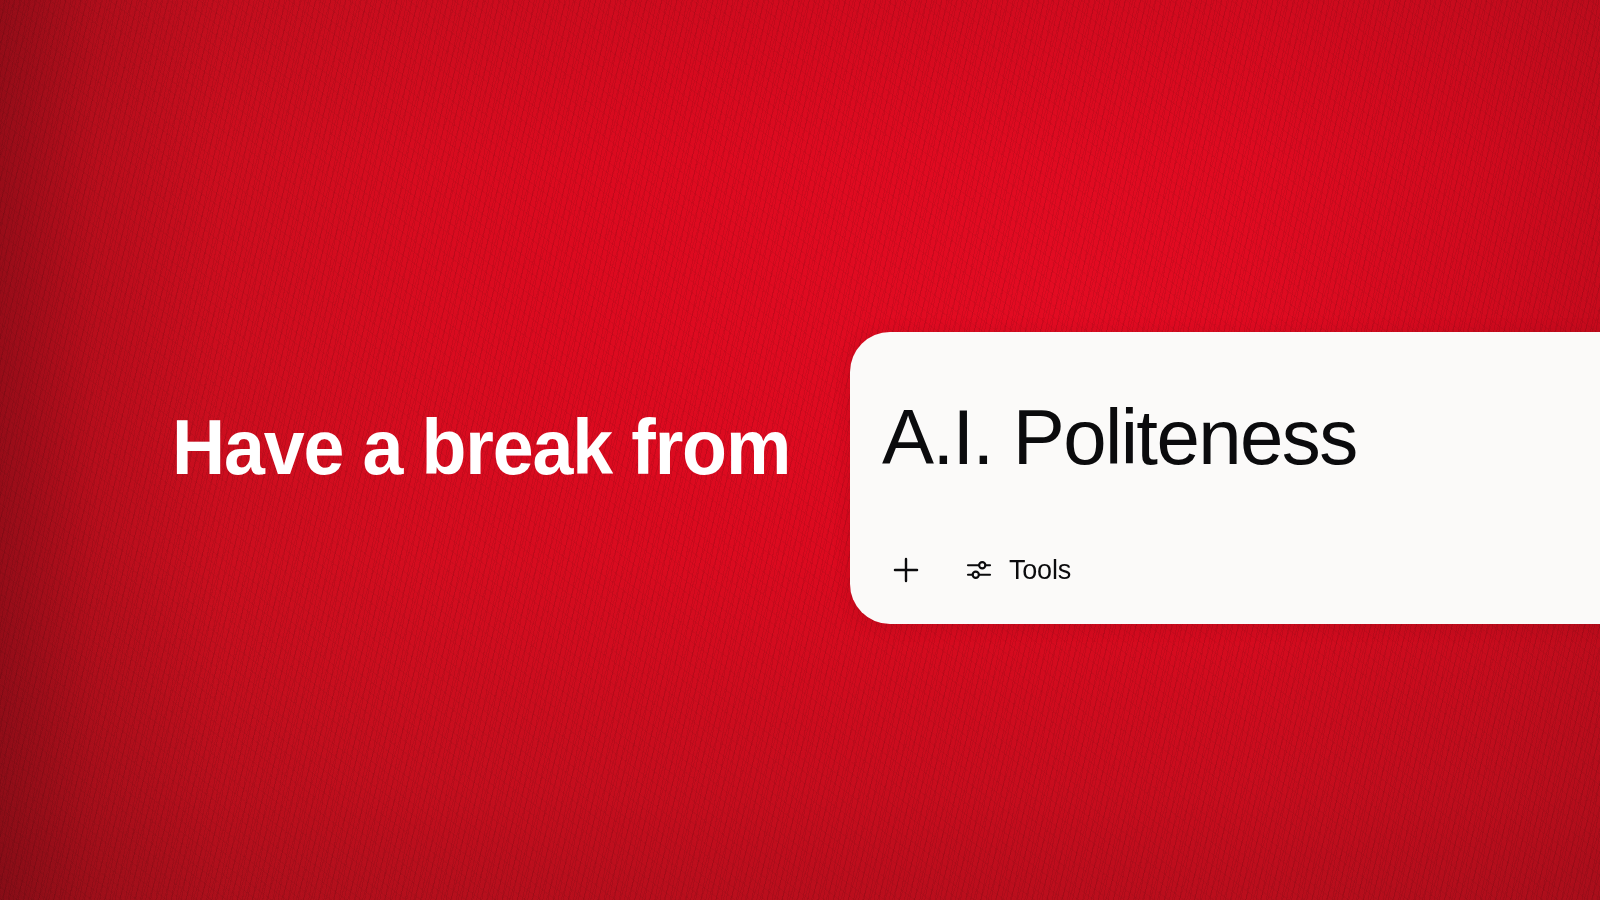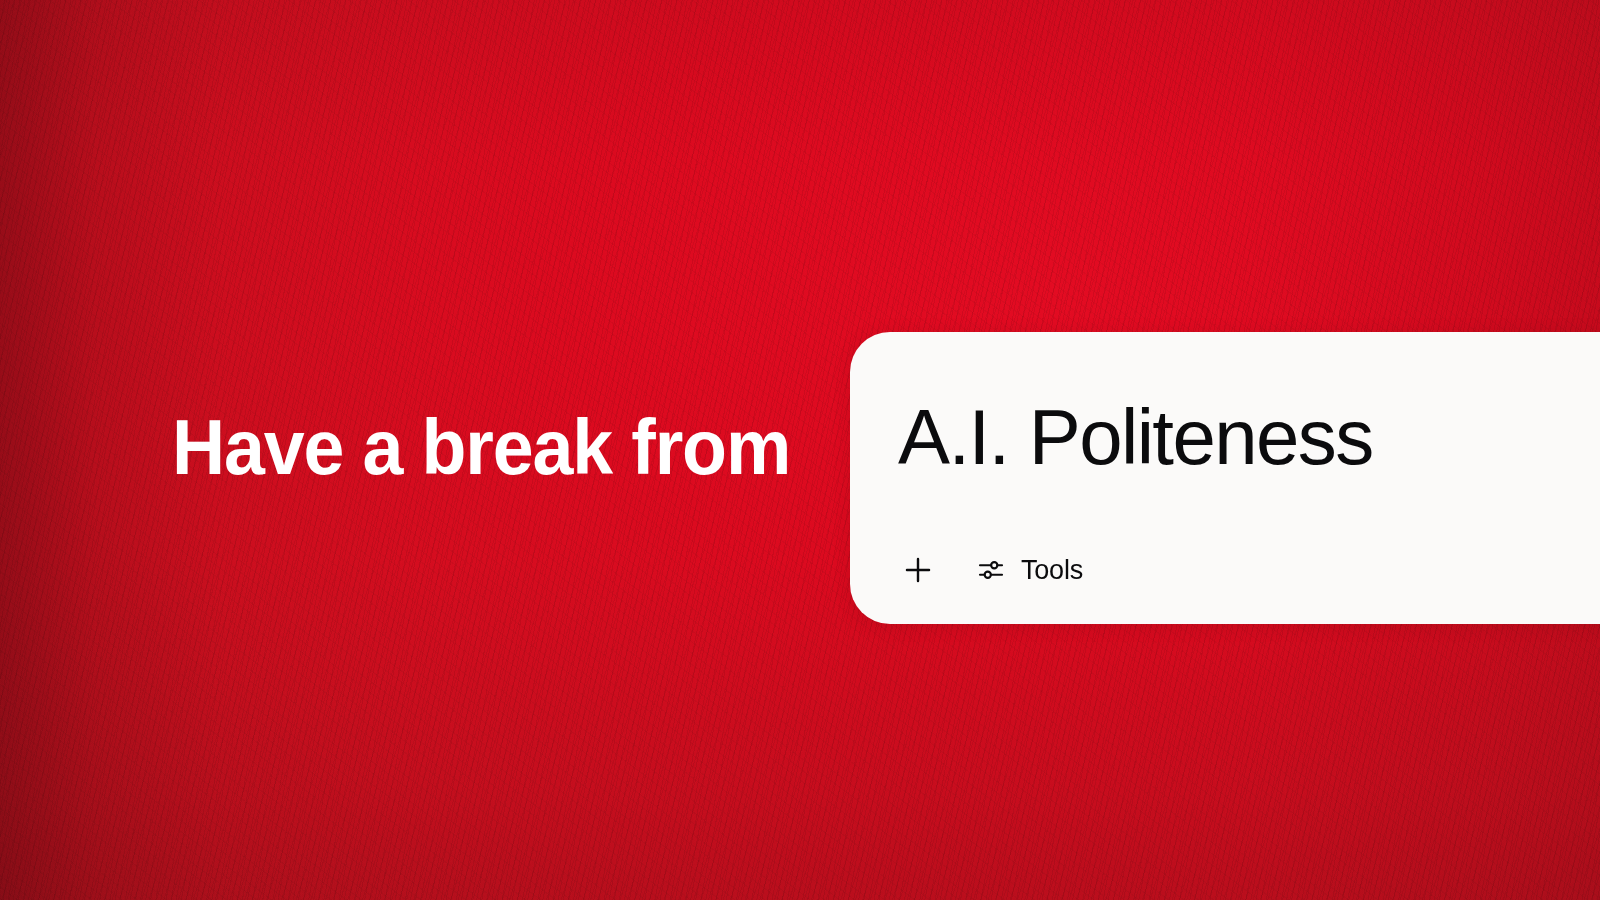--- a/index.html
+++ b/index.html
@@ -119,34 +119,34 @@
     left: 850px;
     top: 332px;
     width: 790px;     
     height: 292px;
     background: #fbfaf9;
     border-radius: 40px;
     box-shadow: 0 2px 18px rgba(70,0,8,0.14);
   }
   .composer-text {
     position: absolute;
-    left: 48px;
+    left: 32px;
     top: 66px;
     color: #0b0b0d;
     font-family: "Liberation Sans", sans-serif;
     font-size: 78px;
     font-weight: 400;
     letter-spacing: -1.6px;
     line-height: 1;
     white-space: nowrap;
   }
 
   .composer-actions {
     position: absolute;
-    left: 46px;
+    left: 34px;
     top: 216px;
     display: flex;
     align-items: center;
     gap: 32px;
   }
   .icon-btn {
     width: 44px;
     height: 44px;
     display: flex;
     align-items: center;

